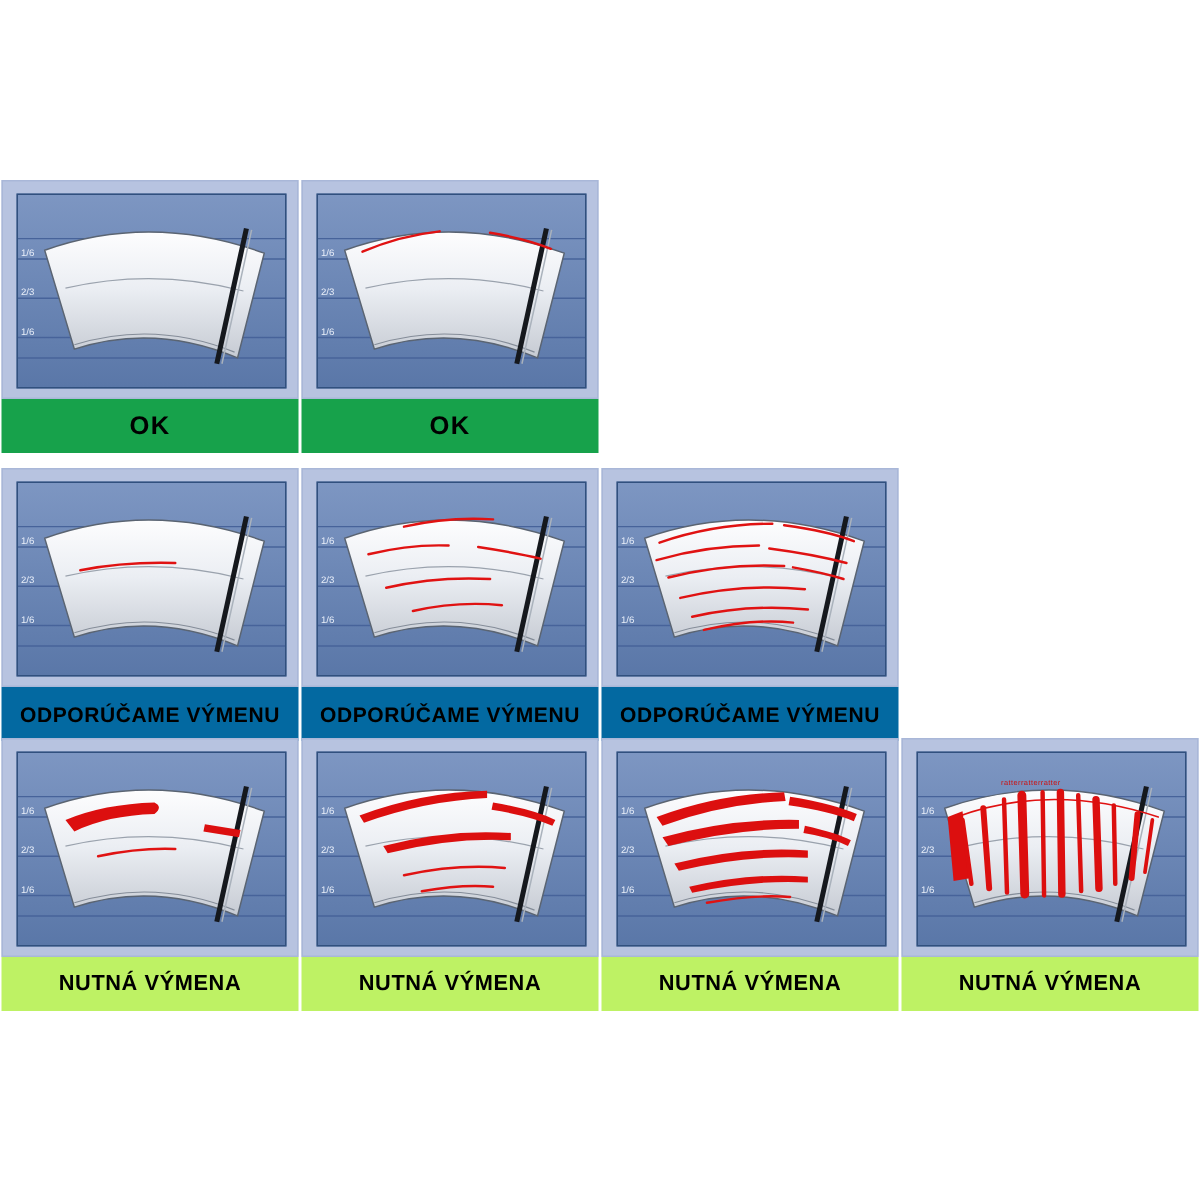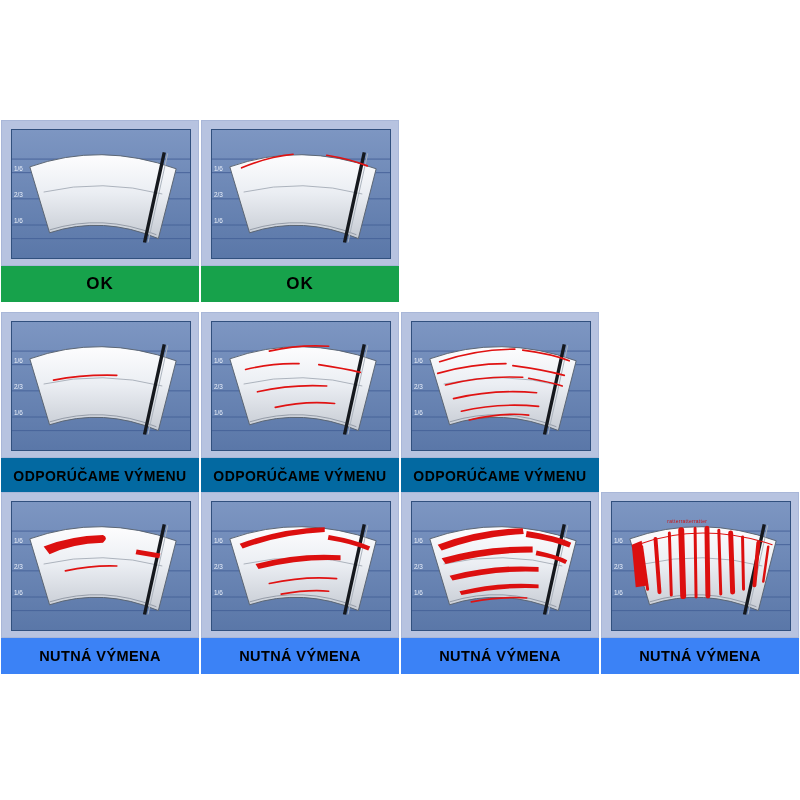--- a/index.html
+++ b/index.html
@@ -8,21 +8,21 @@
   .panel{position:absolute;width:198px;height:182px}
   .frame{height:146px;background:#b7c3e0;padding:8px 9px;box-sizing:border-box;
          border:1px solid #a9b7d8}
   .screen{width:100%;height:100%;border:1px solid #31507e;background:#6d87b5;overflow:hidden;
           box-shadow:inset 1px 1px 0 rgba(255,255,255,.35)}
   .shot{display:block;width:100%;height:100%}
   .bar{height:36px;display:flex;align-items:center;justify-content:center;
        font-weight:bold;color:#000;letter-spacing:.4px;white-space:nowrap}
   .bar.ok{background:#17a24b;font-size:17px;letter-spacing:1px}
   .bar.recommend{background:#0369a1;font-size:14px}
-  .bar.replace{background:#3b82f6;font-size:14.5px}
+  .bar.replace{background:#bef264;font-size:14.5px}
   .zl{font-family:"Liberation Sans",sans-serif;font-size:6.5px;fill:#e9effa}
   .rule{stroke:#47639a;stroke-width:1}
   .wear path{stroke:#e01212;stroke-width:1.7;fill:none;stroke-linecap:round}
   .wear path.f{fill:#dc0f0f;stroke:none}
   .wear line{stroke:#dc0f0f;stroke-linecap:round}
   .anno{font-family:"Liberation Sans",sans-serif;font-size:5px;fill:#cc1111;letter-spacing:.3px}
 </style>
 </head>
 <body>
 

